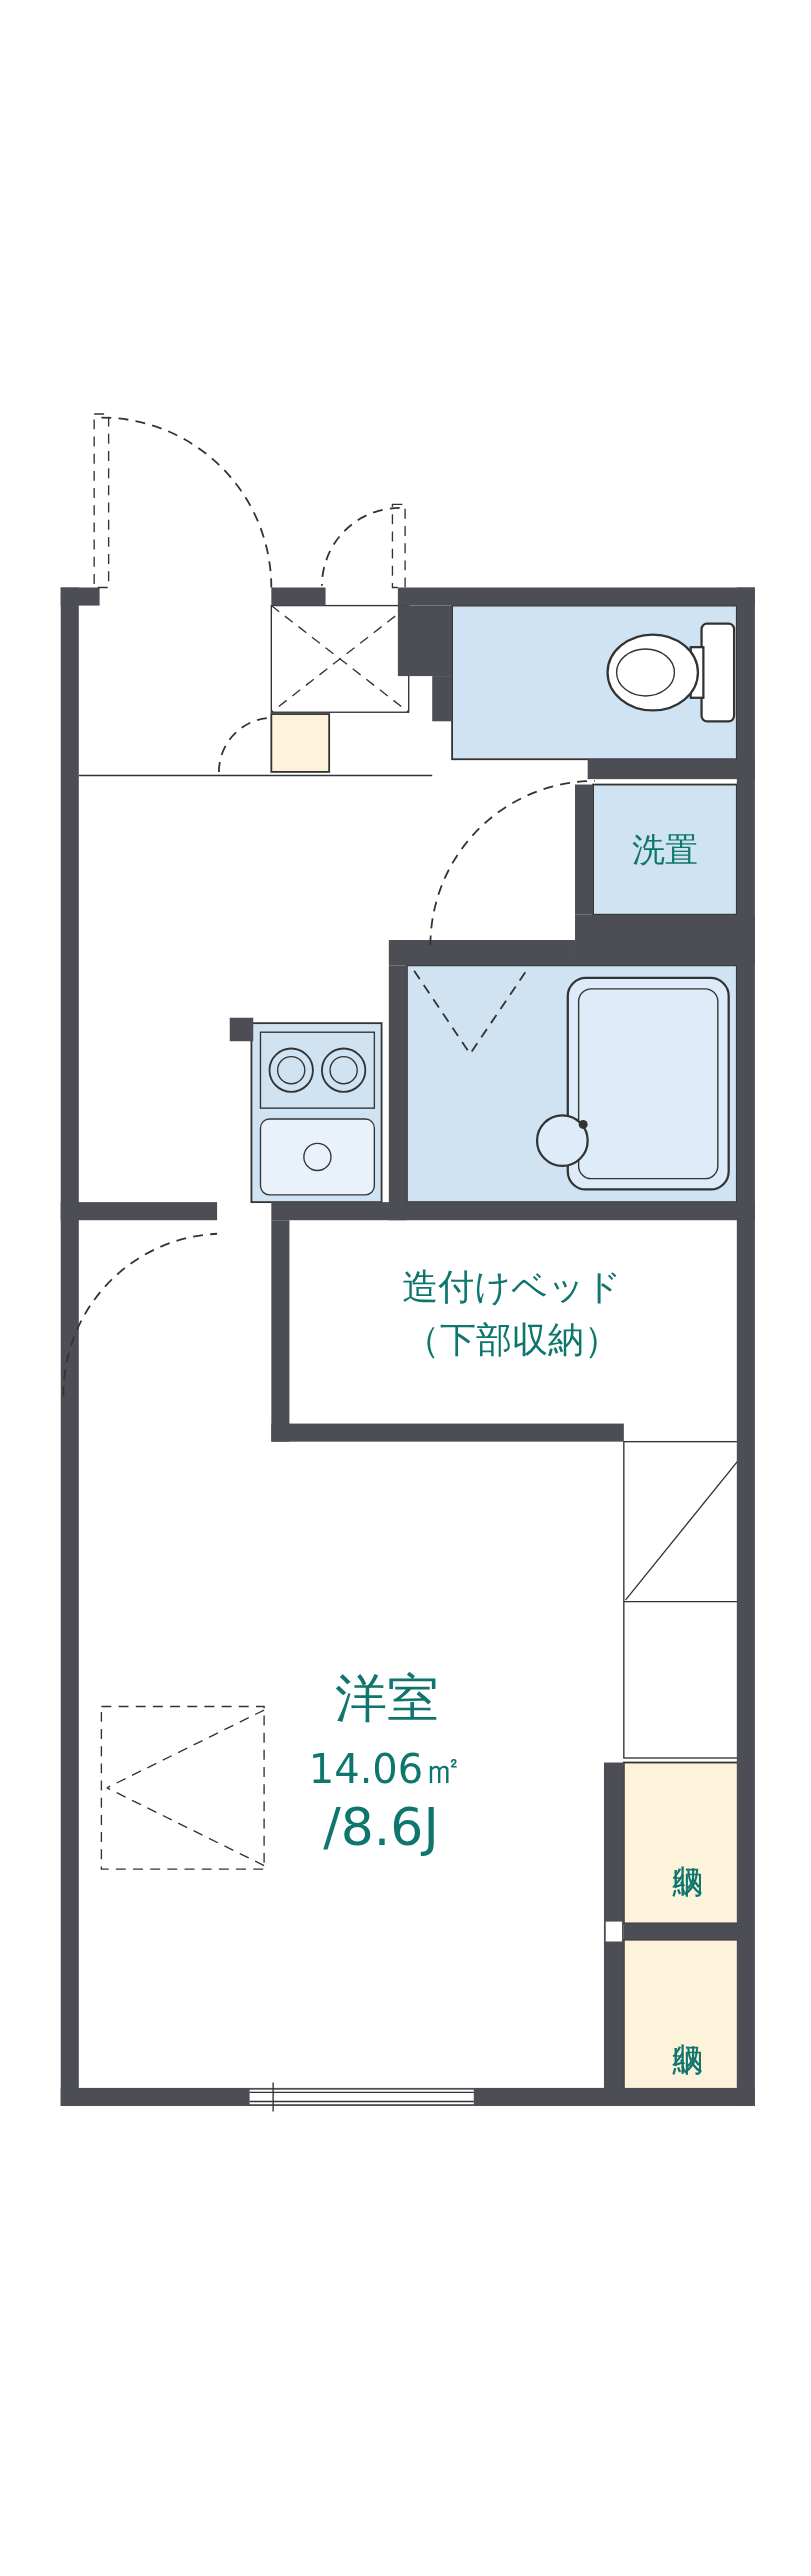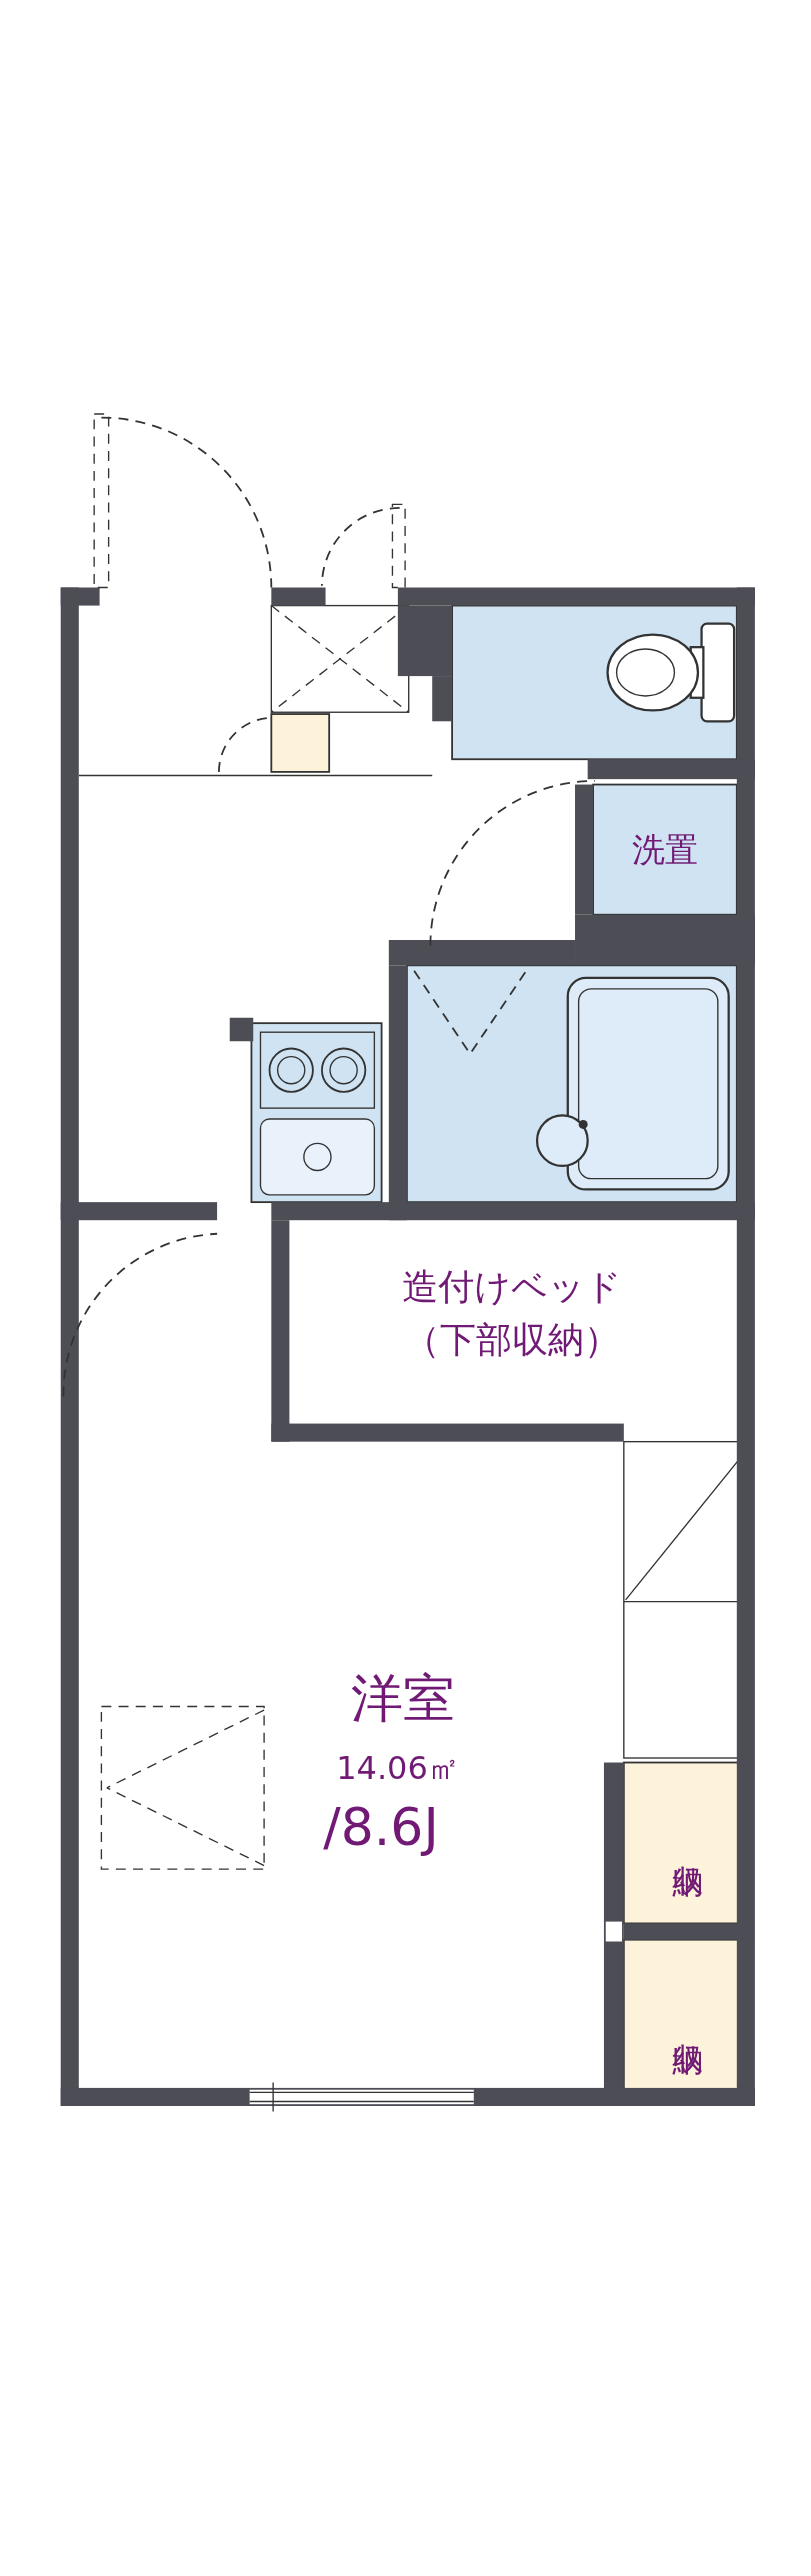--- a/index.html
+++ b/index.html
@@ -9,21 +9,21 @@
     background:var(--background,#fff);
     font-family:"DejaVu Sans","Liberation Sans",sans-serif;
     color:#111;
     overflow:hidden;
   }
   .plan-svg{position:absolute;left:0;top:0;}
   .label{
     position:absolute;
     transform:translate(-50%,-50%);
     white-space:nowrap;
-    color:#701a75;
+    color:#0f766e;
     line-height:1.3;
     text-align:center;
   }
   .v{
     writing-mode:vertical-rl;
     text-orientation:upright;
     letter-spacing:2.7px;
   }
   
   .wall{fill:var(--wall,#4d4d55);stroke:none;}
@@ -132,21 +132,21 @@
       <path class="ln thin" d="M276 2315 L524 2315 M276 2325 L524 2325"></path>
       <path class="ln thin" d="M302 2304 L302 2336"></path>
     </g>
   </svg>
 
   <div class="label" style="left:665px;top:850px;font-size:33px;">洗置</div>
 
   <div class="label" style="left:512px;top:1287px;font-size:36px;">造付けベッド</div>
   <div class="label" style="left:512px;top:1340px;font-size:36px;">（下部収納）</div>
 
-  <div class="label" style="left:387px;top:1699px;font-size:52px;margin-left:16px;">洋室</div>
-  <div class="label" style="left:398px;top:1769px;font-size:32px;">14.06㎡</div>
+  <div class="label" style="left:387px;top:1699px;font-size:52px;">洋室</div>
+  <div class="label" style="left:386px;top:1769px;font-size:40px;">14.06㎡</div>
   <div class="label" style="left:381px;top:1828px;font-size:52px;">/8.6J</div>
 
   <div class="label v" style="left:688px;top:1843px;font-size:31px;">収納</div>
   <div class="label v" style="left:688px;top:2021px;font-size:31px;">収納</div>
 
 </div>
 
 
 </body></html>

